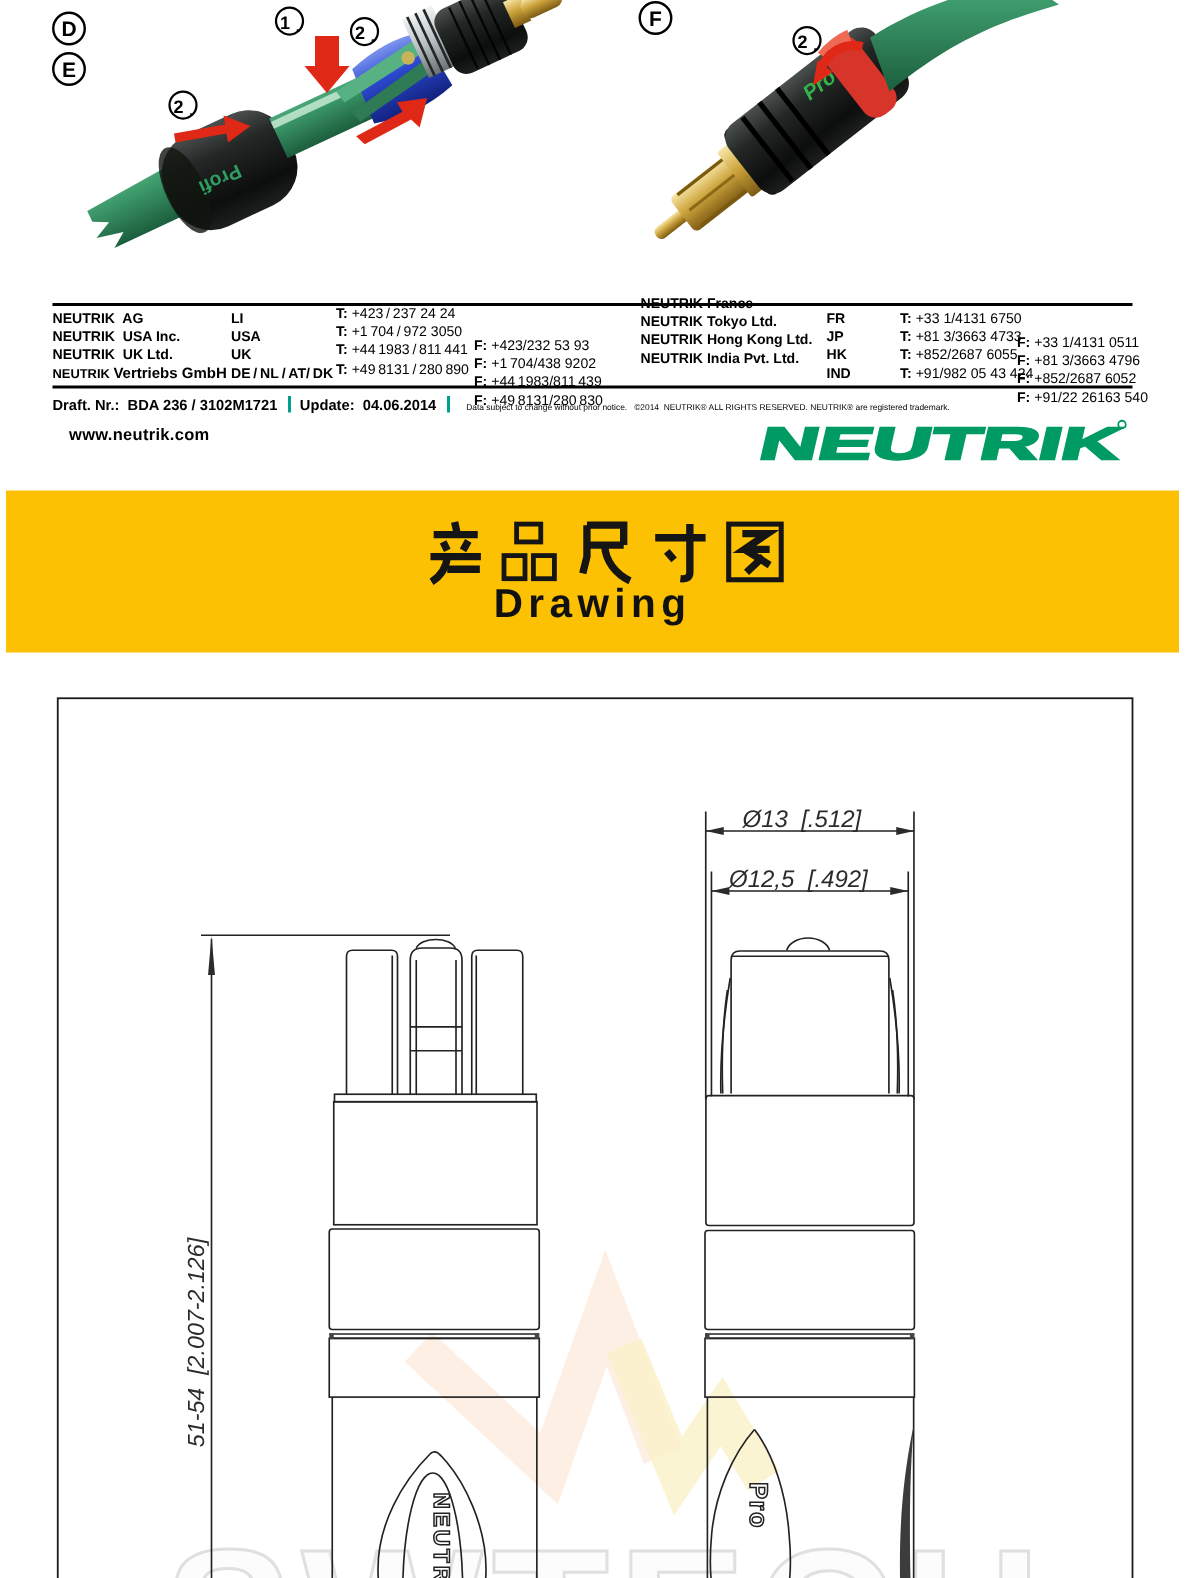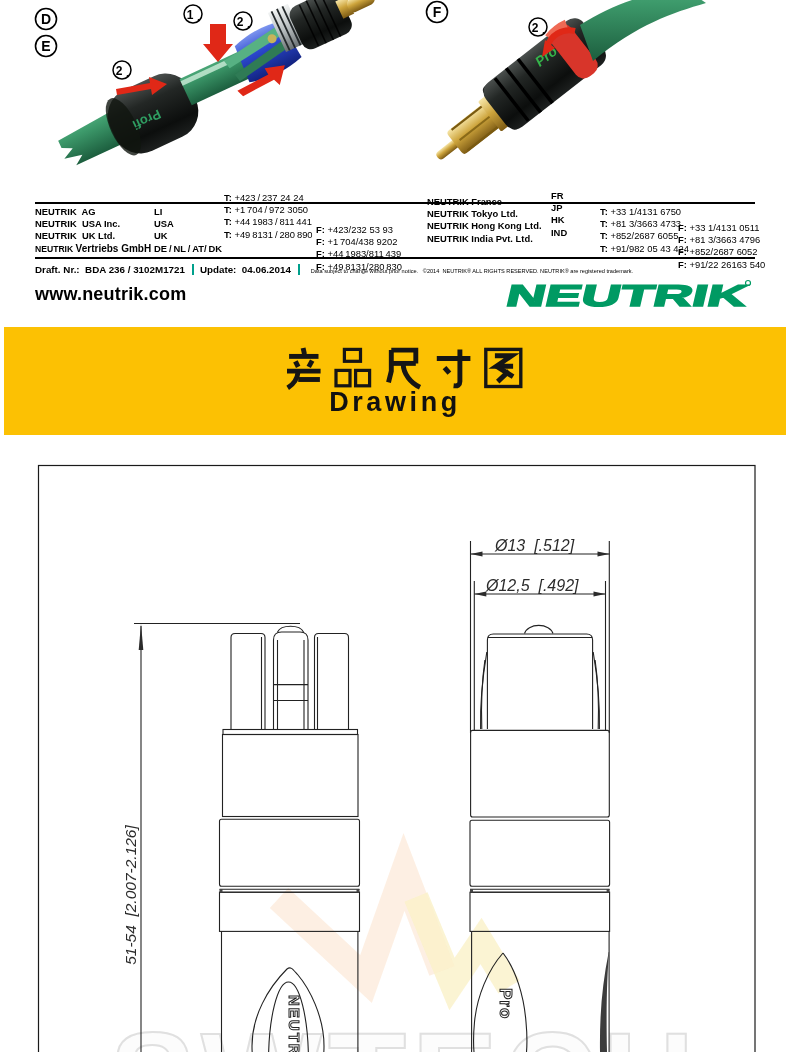--- a/index.html
+++ b/index.html
@@ -148,40 +148,40 @@
 <path d="M575,31 C562,28 551,35 547,47" fill="none" stroke="#e02817" stroke-width="6"></path>
 <polygon points="542,57 545,40 555,48" fill="#e02817"></polygon>
 </svg>
 
 <div class="abs" style="left:35px;top:201.5px;width:720px;height:2.6px;background:#000"></div>
 
 <div class="abs" style="left:0;top:0;font-size:9.4px;line-height:12.2px;white-space:nowrap">
   <div class="abs b" style="left:35px;top:206px">NEUTRIK&nbsp; AG<br>NEUTRIK&nbsp; USA Inc.<br>NEUTRIK&nbsp; UK Ltd.</div>
   <div class="abs b" style="left:35px;top:242.6px;font-size:8.6px">NEUTRIK <span style="font-size:10px">Vertriebs GmbH</span></div>
   <div class="abs b" style="left:154px;top:206px">LI<br>USA<br>UK<br>DE / NL / AT/ DK</div>
-  <div class="abs" style="left:224px;top:192px"><span class="b">T:</span> +423 / 237 24 24<br><span class="b">T:</span> +1 704 / 972 3050<br><span class="b">T:</span> +44 1983 / 811 441<br><span class="b">T:</span> +49 8131 / 280 890</div>
+  <div class="abs" style="left:224px;top:203px"><span class="b">T:</span> +423 / 237 24 24<br><span class="b">T:</span> +1 704 / 972 3050<br><span class="b">T:</span> +44 1983 / 811 441<br><span class="b">T:</span> +49 8131 / 280 890</div>
   <div class="abs" style="left:316px;top:224px"><span class="b">F:</span> +423/232 53 93<br><span class="b">F:</span> +1 704/438 9202<br><span class="b">F:</span> +44 1983/811 439<br><span class="b">F:</span> +49 8131/280 830</div>
 
   <div class="abs b" style="left:427px;top:196px">NEUTRIK France<br>NEUTRIK Tokyo Ltd.<br>NEUTRIK Hong Kong Ltd.<br>NEUTRIK India Pvt. Ltd.</div>
-  <div class="abs b" style="left:551px;top:190px">FR<br>JP<br>HK<br>IND</div>
+  <div class="abs b" style="left:551px;top:206px">FR<br>JP<br>HK<br>IND</div>
   <div class="abs" style="left:600px;top:206px"><span class="b">T:</span> +33 1/4131 6750<br><span class="b">T:</span> +81 3/3663 4733<br><span class="b">T:</span> +852/2687 6055<br><span class="b">T:</span> +91/982 05 43 424</div>
   <div class="abs" style="left:678px;top:222px"><span class="b">F:</span> +33 1/4131 0511<br><span class="b">F:</span> +81 3/3663 4796<br><span class="b">F:</span> +852/2687 6052<br><span class="b">F:</span> +91/22 26163 540</div>
 </div>
 
 <div class="abs" style="left:35px;top:256.6px;width:720px;height:2.2px;background:#000"></div>
 
 <div class="abs" style="left:35px;top:263.5px;font-size:9.8px;white-space:nowrap">
   <span class="b">Draft. Nr.:&nbsp; BDA 236 / 3102M1721</span>
   <span style="display:inline-block;width:2.5px;height:11px;background:#00a08c;margin:0 3px -2px 4px"></span>
   <span class="b">Update:&nbsp; 04.06.2014</span>
   <span style="display:inline-block;width:2.5px;height:11px;background:#00a08c;margin:0 8px -2px 4px"></span>
   <span style="font-size:5.6px">Data subject to change without prior notice.&nbsp;&nbsp; ©2014&nbsp; NEUTRIK® ALL RIGHTS RESERVED. NEUTRIK® are registered trademark.</span>
 </div>
 
-<div class="abs b" style="left:35px;top:284px;font-size:18px;letter-spacing:0.2px">www.neutrik.com</div>
+<div class="abs b" style="left:46px;top:284px;font-size:11px;letter-spacing:0.2px">www.neutrik.com</div>
 
 <svg class="abs" style="left:490px;top:274px" width="280" height="40" viewBox="0 0 280 40">
   <text x="22" y="32" font-size="30" font-weight="bold" fill="#009a63" stroke="#009a63" stroke-width="1.6" transform="skewX(-13)" style="font-family:'Liberation Sans',sans-serif" textLength="240" lengthAdjust="spacingAndGlyphs">NEUTRIK</text>
   <circle cx="258" cy="9" r="2.5" fill="none" stroke="#009a63" stroke-width="1.2"></circle>
 </svg>
 
 <div class="abs" style="left:4px;top:327px;width:782px;height:108px;background:#fcc103"></div>
 
 <svg class="abs" style="left:4px;top:327px" width="782px" height="108px" viewBox="0 0 782 108">
   <g id="cjk" stroke="#151515" stroke-width="7" fill="none" transform="translate(283,21) scale(0.70)">

